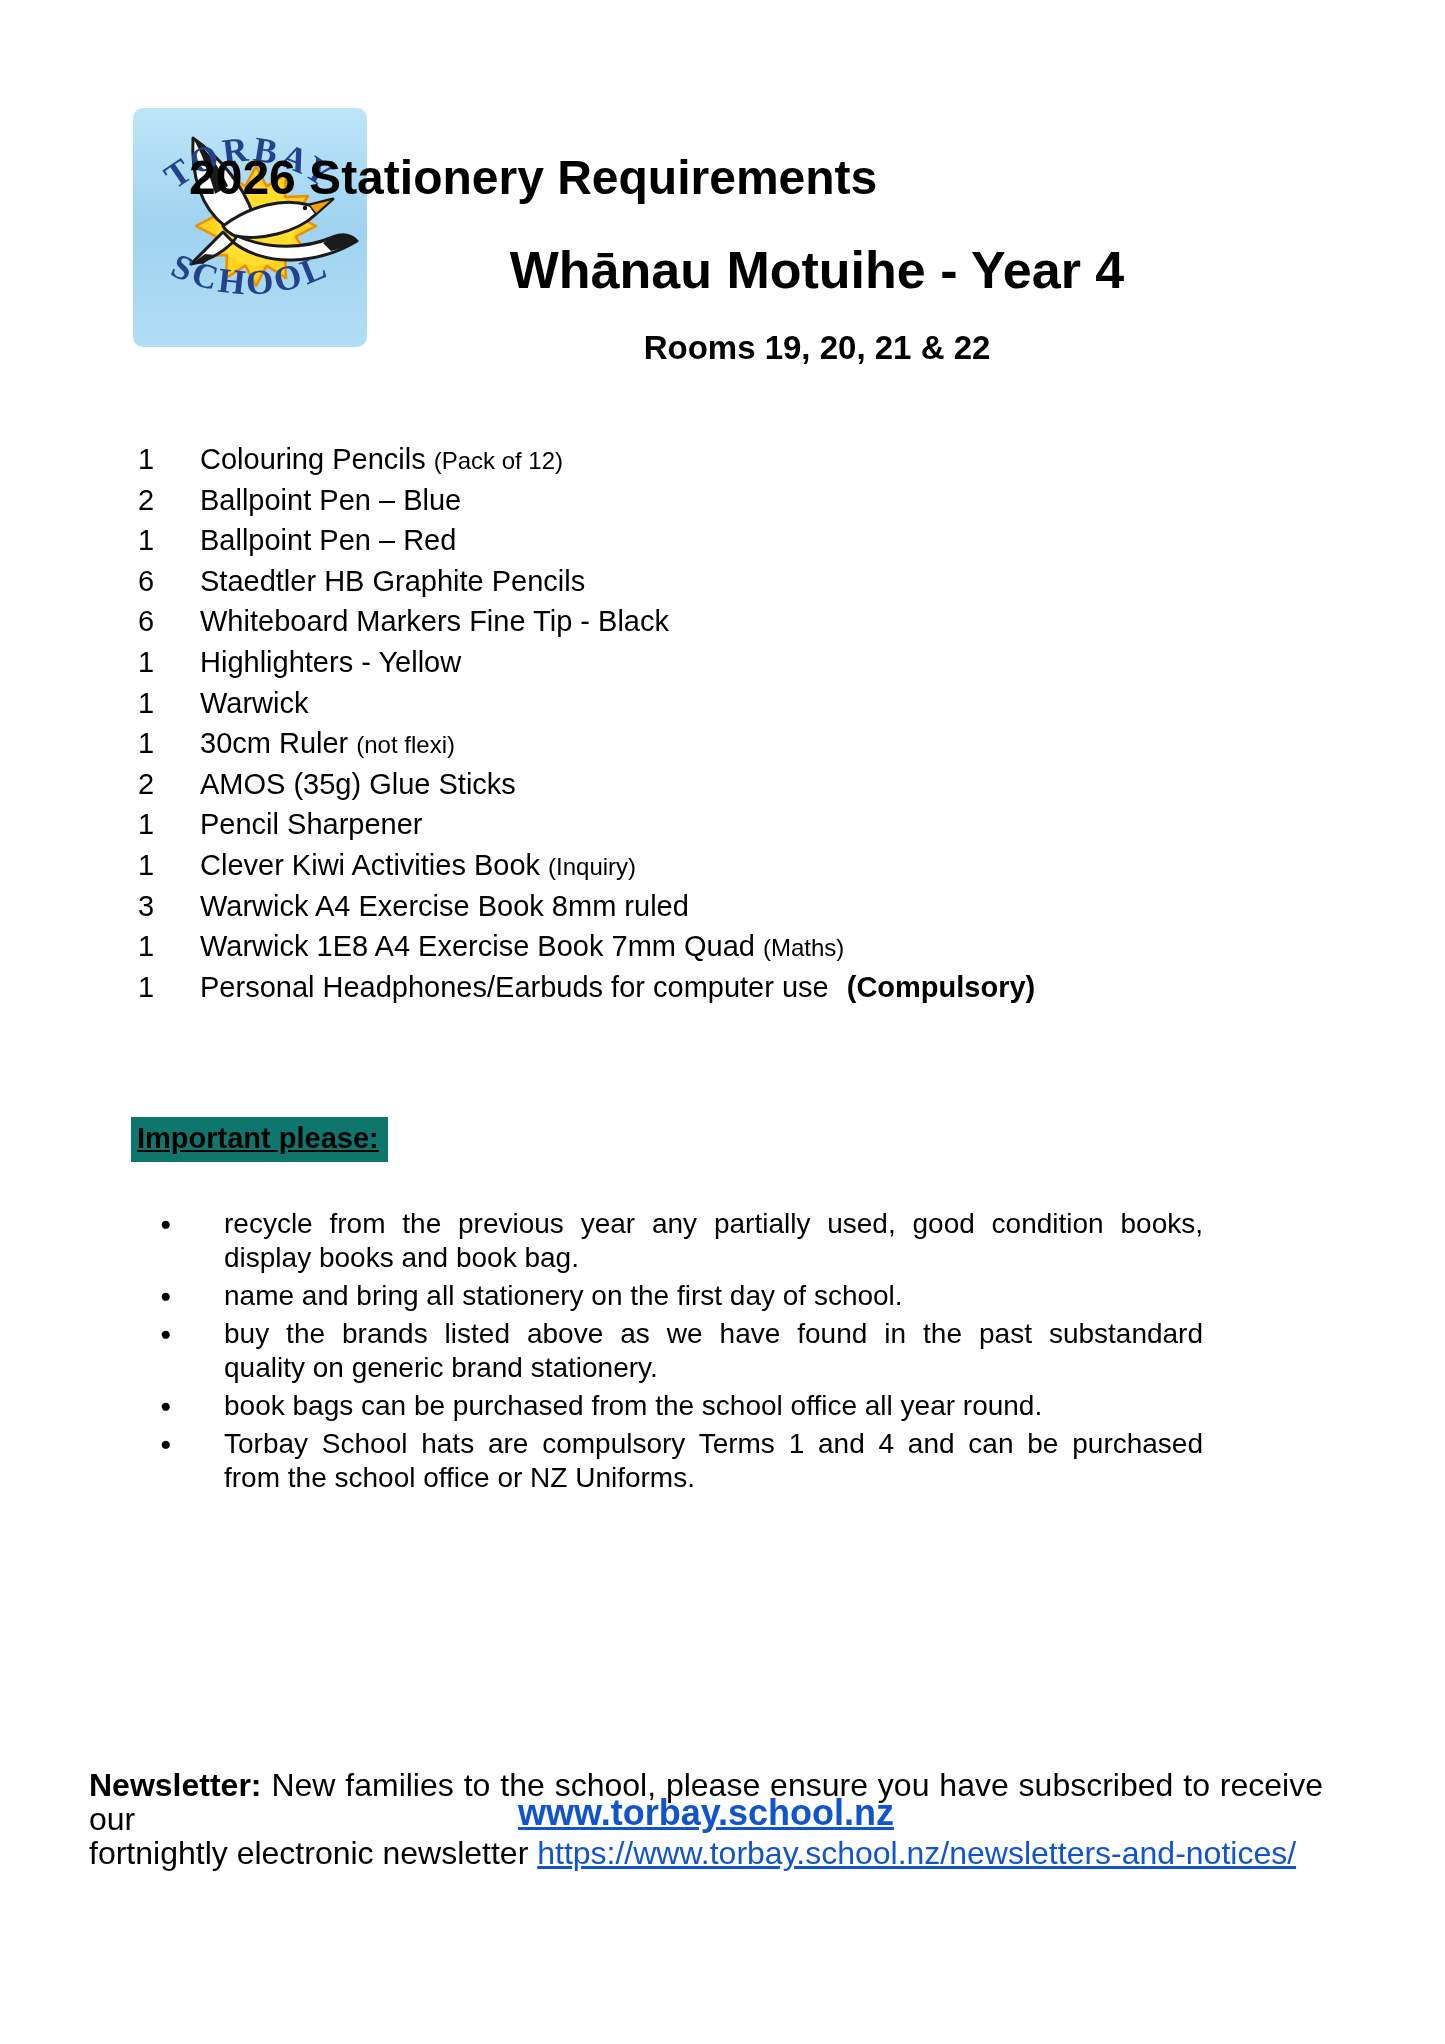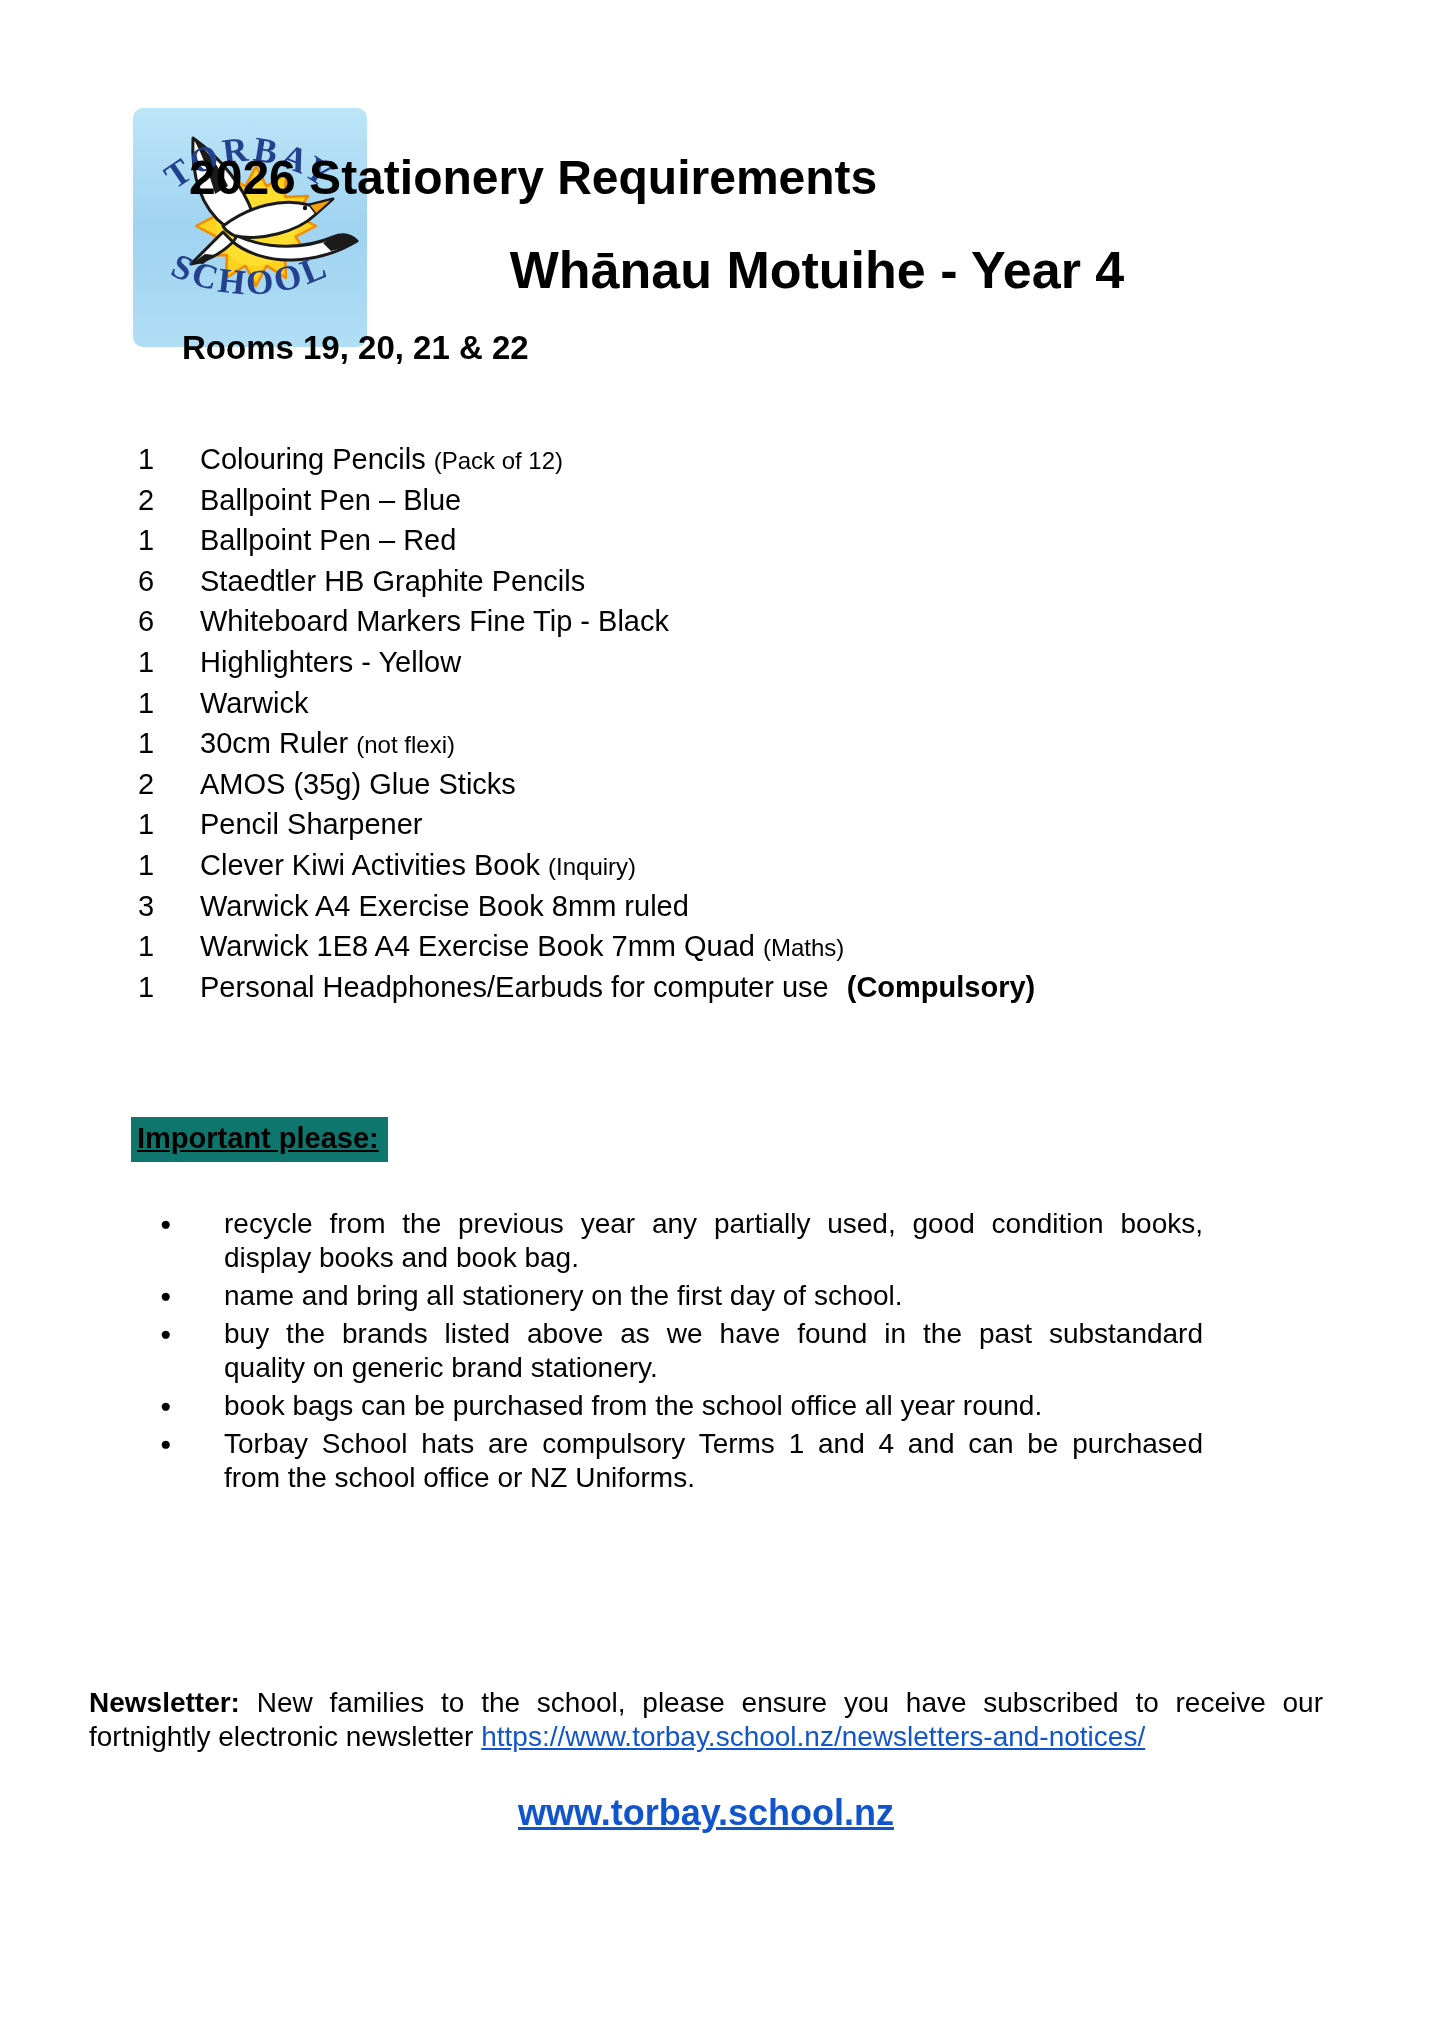--- a/index.html
+++ b/index.html
@@ -5,43 +5,43 @@
   html,body{margin:0;padding:0;background:#fff;}
   .page{position:relative;width:1445px;height:2044px;background:#ffffff;
         font-family:"Liberation Sans",sans-serif;color:#000;overflow:hidden;}
 
   .logo{position:absolute;left:133px;top:108px;width:234px;height:239px;}
 
   .title{position:absolute;left:189px;top:150px;width:1256px;text-align:left;
          font-size:48px;font-weight:bold;}
   .subtitle{position:absolute;left:189px;top:240px;width:1256px;text-align:center;
          font-size:52px;font-weight:bold;}
-  .rooms{position:absolute;left:182px;top:329px;width:1256px;text-align:left;
+  .rooms{position:absolute;left:189px;top:329px;width:1256px;text-align:center;
          font-size:33px;font-weight:bold;}
 
   .slist{position:absolute;left:138px;top:440px;font-size:29px;line-height:38.6px;}
   .row{white-space:nowrap;}
   .qty{display:inline-block;width:62px;}
   .note{font-size:24px;margin-left:8px;}
   .bnote{font-weight:bold;margin-left:10px;}
 
   .important{position:absolute;left:131px;top:1117px;background:#0f766e;
          font-size:29px;font-weight:bold;text-decoration:underline;
          padding:5px 9px 7px 6px;}
 
   .bullets{position:absolute;left:160px;top:1207px;width:1046px;
          font-size:28px;line-height:34px;}
   .bullet{display:flex;margin-bottom:4px;}
   .dot{width:64px;font-size:19px;}
   .btext{width:979px;}
   .just{text-align:justify;text-align-last:justify;}
   .b-bold{font-weight:normal;}
 
-  .newsletter{position:absolute;left:89px;top:1686px;width:1234px;
-         font-size:28px;line-height:34px;}
+  .newsletter{position:absolute;left:89px;top:1768px;width:1234px;
+         font-size:32px;line-height:34px;}
   .nl1{text-align:justify;text-align-last:justify;}
   .bold{font-weight:bold;}
   a.doclink{color:#1155cc;text-decoration:underline;cursor:pointer;}
 
   .footer{position:absolute;left:89px;top:1792px;width:1234px;text-align:center;
          font-size:36px;font-weight:bold;}
 </style>
 </head>
 <body>
 

